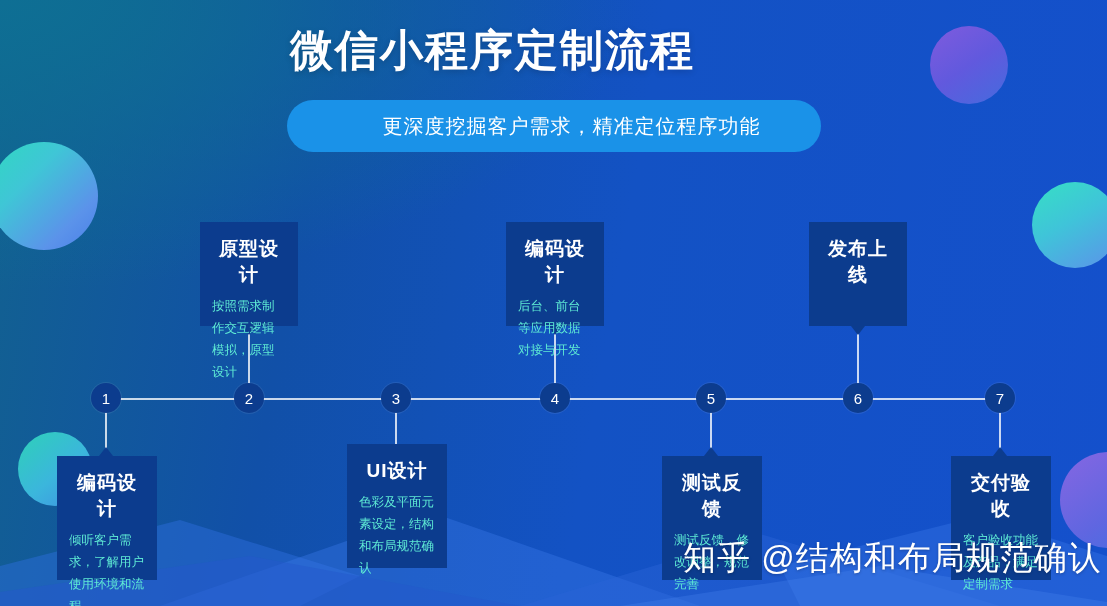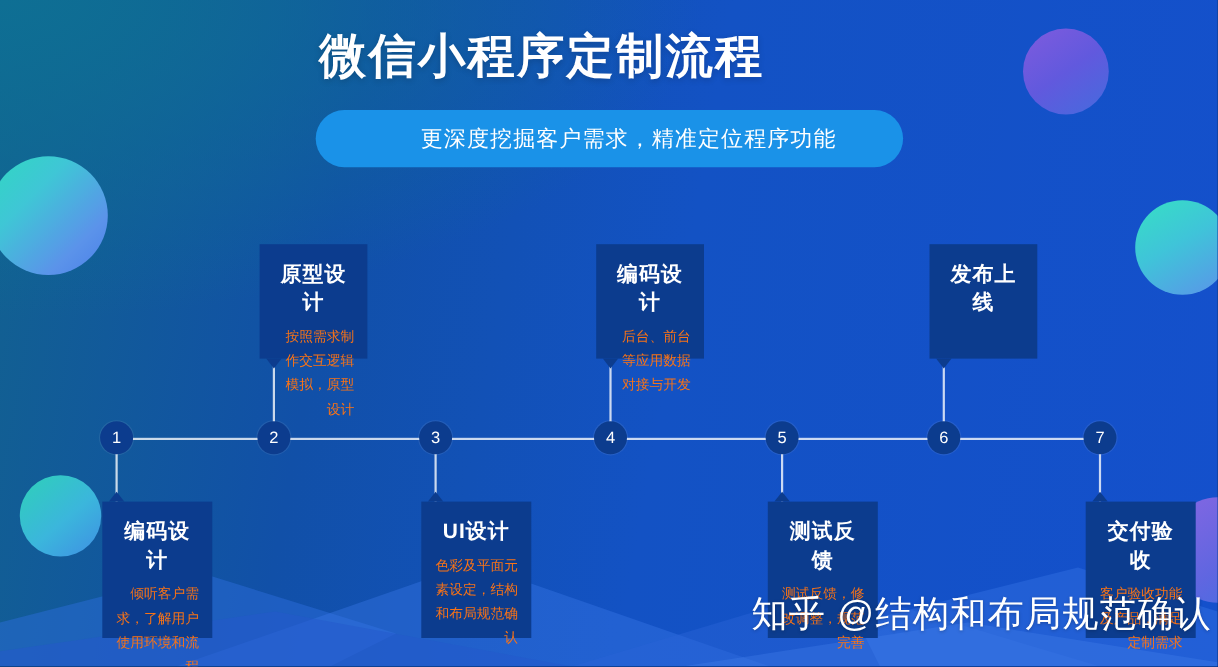--- a/index.html
+++ b/index.html
@@ -102,34 +102,33 @@
   .pointer.down { border-top: 9px solid #0c3c8e; }
   .pointer.up   { border-bottom: 9px solid #0c3c8e; }
 
   
   .card {
     position: absolute;
     background: #0c3c8e;
     color: #ffffff;
     box-sizing: border-box;
     padding: 14px 12px 12px;
-    margin-left: 36px;
   }
   .card-title {
     font-size: 19px;
     font-weight: bold;
     text-align: center;
     margin-bottom: 8px;
     letter-spacing: 1px;
   }
   .card-desc {
     font-size: 12.5px;
     line-height: 1.75;
-    color: #f97316;
-    text-align: right;
+    color: #5eead4;
+    text-align: left;
   }
 
   
   .watermark {
     position: absolute; left: 683px; top: 536px;
     font-size: 33px;
     color: #ffffff;
     letter-spacing: 1px;
     white-space: nowrap;
     text-shadow: 0 1px 3px rgba(0,0,0,.25);
@@ -213,21 +212,21 @@
 
   <div class="card" style="left:809px; top:222px; width:98px; height:104px;">
     <div class="card-title">发布上线</div>
   </div>
 
   <div class="card" style="left:57px; top:456px; width:100px; height:124px;">
     <div class="card-title">编码设计</div>
     <div class="card-desc">倾听客户需求，了解用户使用环境和流程</div>
   </div>
 
-  <div class="card" style="left:347px; top:456px; width:100px; height:124px;padding-left:12px;">
+  <div class="card" style="left:347px; top:444px; width:100px; height:124px;padding-left:12px;">
     <div class="card-title">UI设计</div>
     <div class="card-desc">色彩及平面元素设定，结构和布局规范确认</div>
   </div>
 
   <div class="card" style="left:662px; top:456px; width:100px; height:124px;">
     <div class="card-title">测试反馈</div>
     <div class="card-desc">测试反馈，修改调整，规范完善</div>
   </div>
 
   <div class="card" style="left:951px; top:456px; width:100px; height:124px;">

